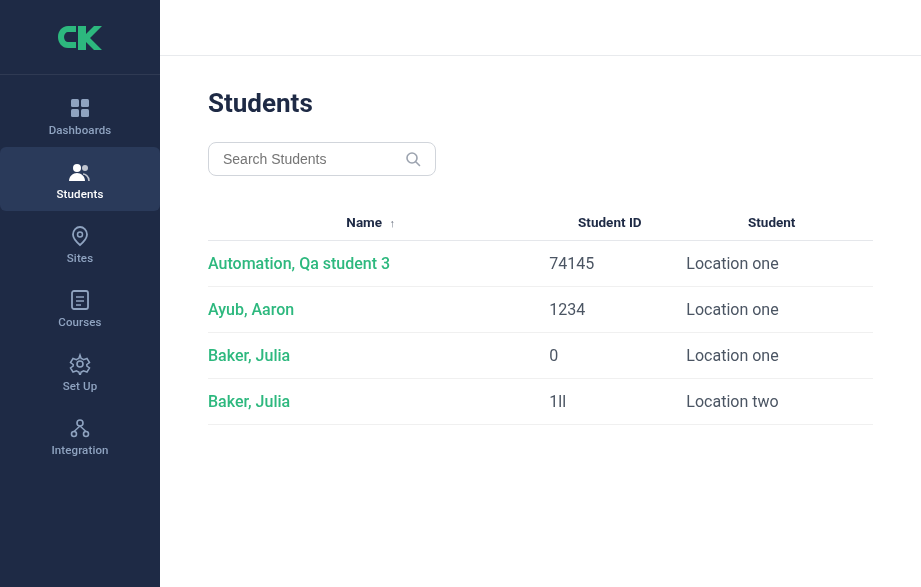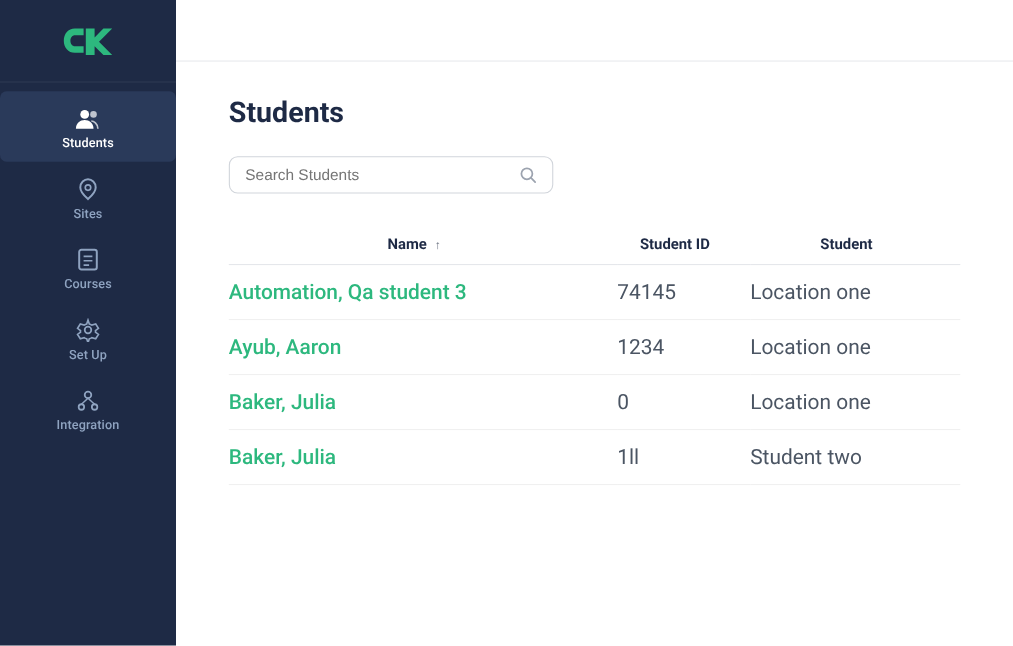--- a/index.html
+++ b/index.html
@@ -90,21 +90,21 @@
       font-weight: 700;
       color: #1e2a45;
       margin-bottom: 24px;
     }
     .search-bar {
       display: flex;
       align-items: flex-start;
       border: 1.5px solid #d1d5db;
       border-radius: 8px;
       padding: 8px 14px;
-      width: 295px;
+      width: 228px;
       margin-bottom: 28px;
       background: #fff;
     }
     .search-bar input {
       border: none;
       outline: none;
       font-size: 14px;
       color: #6b7280;
       flex: 1;
       background: transparent;
@@ -125,21 +125,21 @@
       text-align: center;
       font-size: 13.5px;
       font-weight: 700;
       color: #1e2a45;
       padding: 10px 16px 10px 0;
       border-bottom: 1.5px solid #e5e7eb;
     }
     .students-table th:first-child { padding-left: 0; }
     .students-table td {
       padding: 13px 16px 13px 0;
-      font-size: 19px;
+      font-size: 16px;
       color: #4b5563;
       border-bottom: 1px solid #f0f0f0;
     }
     .students-table td:first-child { padding-left: 0; }
     .students-table td.student-name {
       color: #2db87e;
       font-weight: 500;
       cursor: pointer;
     }
     .sort-arrow {
@@ -155,20 +155,31 @@
 <nav class="sidebar">
   <div class="sidebar-logo">
     <svg class="logo-icon" viewBox="0 0 48 38" fill="none" xmlns="http://www.w3.org/2000/svg">
       <path d="M12 8 C6 8 2 13 2 19 C2 25 6 30 12 30 L20 30 L20 24 L12 24 C10 24 8 22 8 19 C8 16 10 14 12 14 L20 14 L20 8 Z" fill="#2db87e"></path>
       <path d="M22 8 L30 8 L30 16 L38 8 L46 8 L34 20 L46 32 L38 32 L30 24 L30 32 L22 32 Z" fill="#2db87e"></path>
     </svg>
   </div>
 
   <div class="sidebar-nav">
 
+    <div class="sidebar-item">
+      <span class="item-icon">
+        <svg width="22" height="22" viewBox="0 0 22 22" fill="none">
+          <rect x="2" y="2" width="8" height="8" rx="1.5" fill="#8fa3c0"></rect>
+          <rect x="12" y="2" width="8" height="8" rx="1.5" fill="#8fa3c0"></rect>
+          <rect x="2" y="12" width="8" height="8" rx="1.5" fill="#8fa3c0"></rect>
+          <rect x="12" y="12" width="8" height="8" rx="1.5" fill="#8fa3c0"></rect>
+        </svg>
+      </span>
+      <span class="item-label">Dashboards</span>
+    </div>
 
     <div class="sidebar-item active" style="position:relative;">
 
       <span class="item-icon">
         <svg width="24" height="22" viewBox="0 0 24 22" fill="none">
           <circle cx="9" cy="7" r="4" fill="#ffffff"></circle>
           <circle cx="17" cy="7" r="3" fill="#ffffff" opacity="0.7"></circle>
           <path d="M1 20 C1 15 5 12 9 12 C13 12 17 15 17 20" fill="#ffffff"></path>
           <path d="M15 13 C17 13 21 15 21 20" stroke="#ffffff" stroke-width="1.5" fill="none" opacity="0.7"></path>
         </svg>
@@ -267,19 +278,19 @@
             <td>Location one</td>
           </tr>
           <tr>
             <td class="student-name">Baker, Julia</td>
             <td>0</td>
             <td>Location one</td>
           </tr>
           <tr>
             <td class="student-name">Baker, Julia</td>
             <td>1ll</td>
-            <td>Student two</td>
+            <td>Location two</td>
           </tr>
         </tbody>
     </table>
 
   </div>
 </main>
 
 </body></html>

